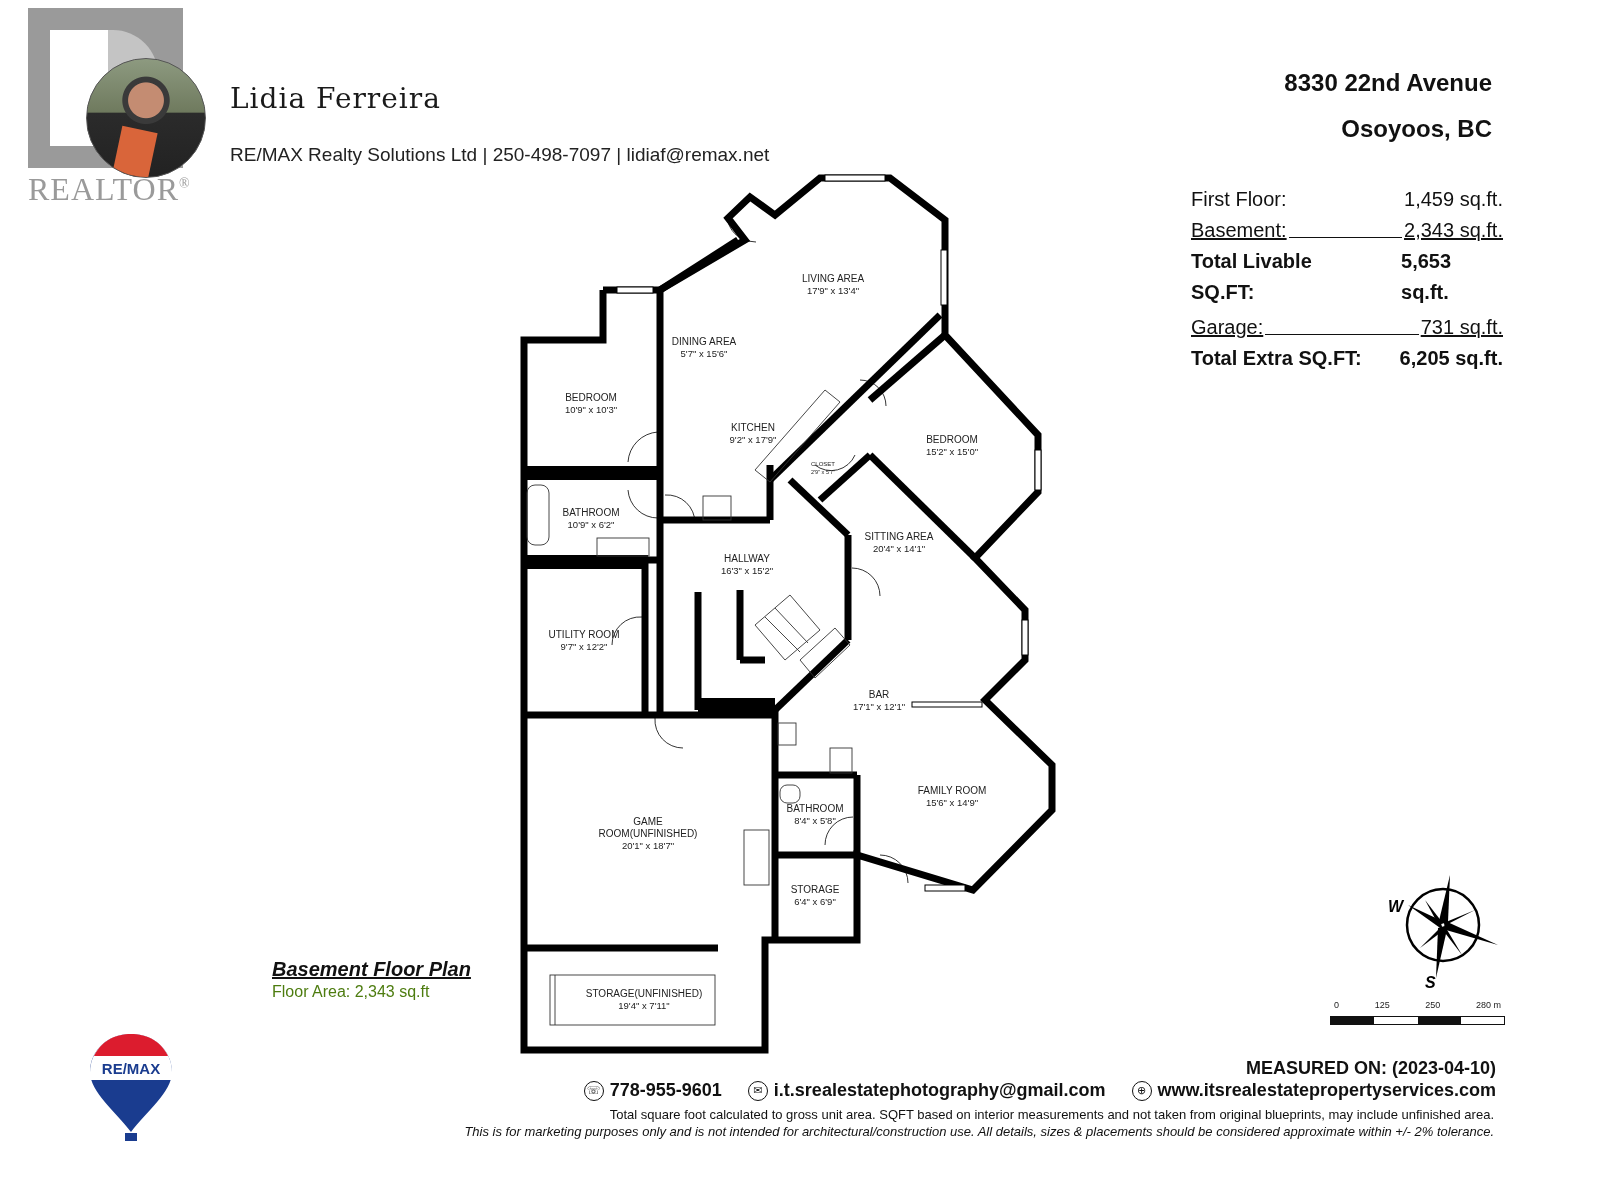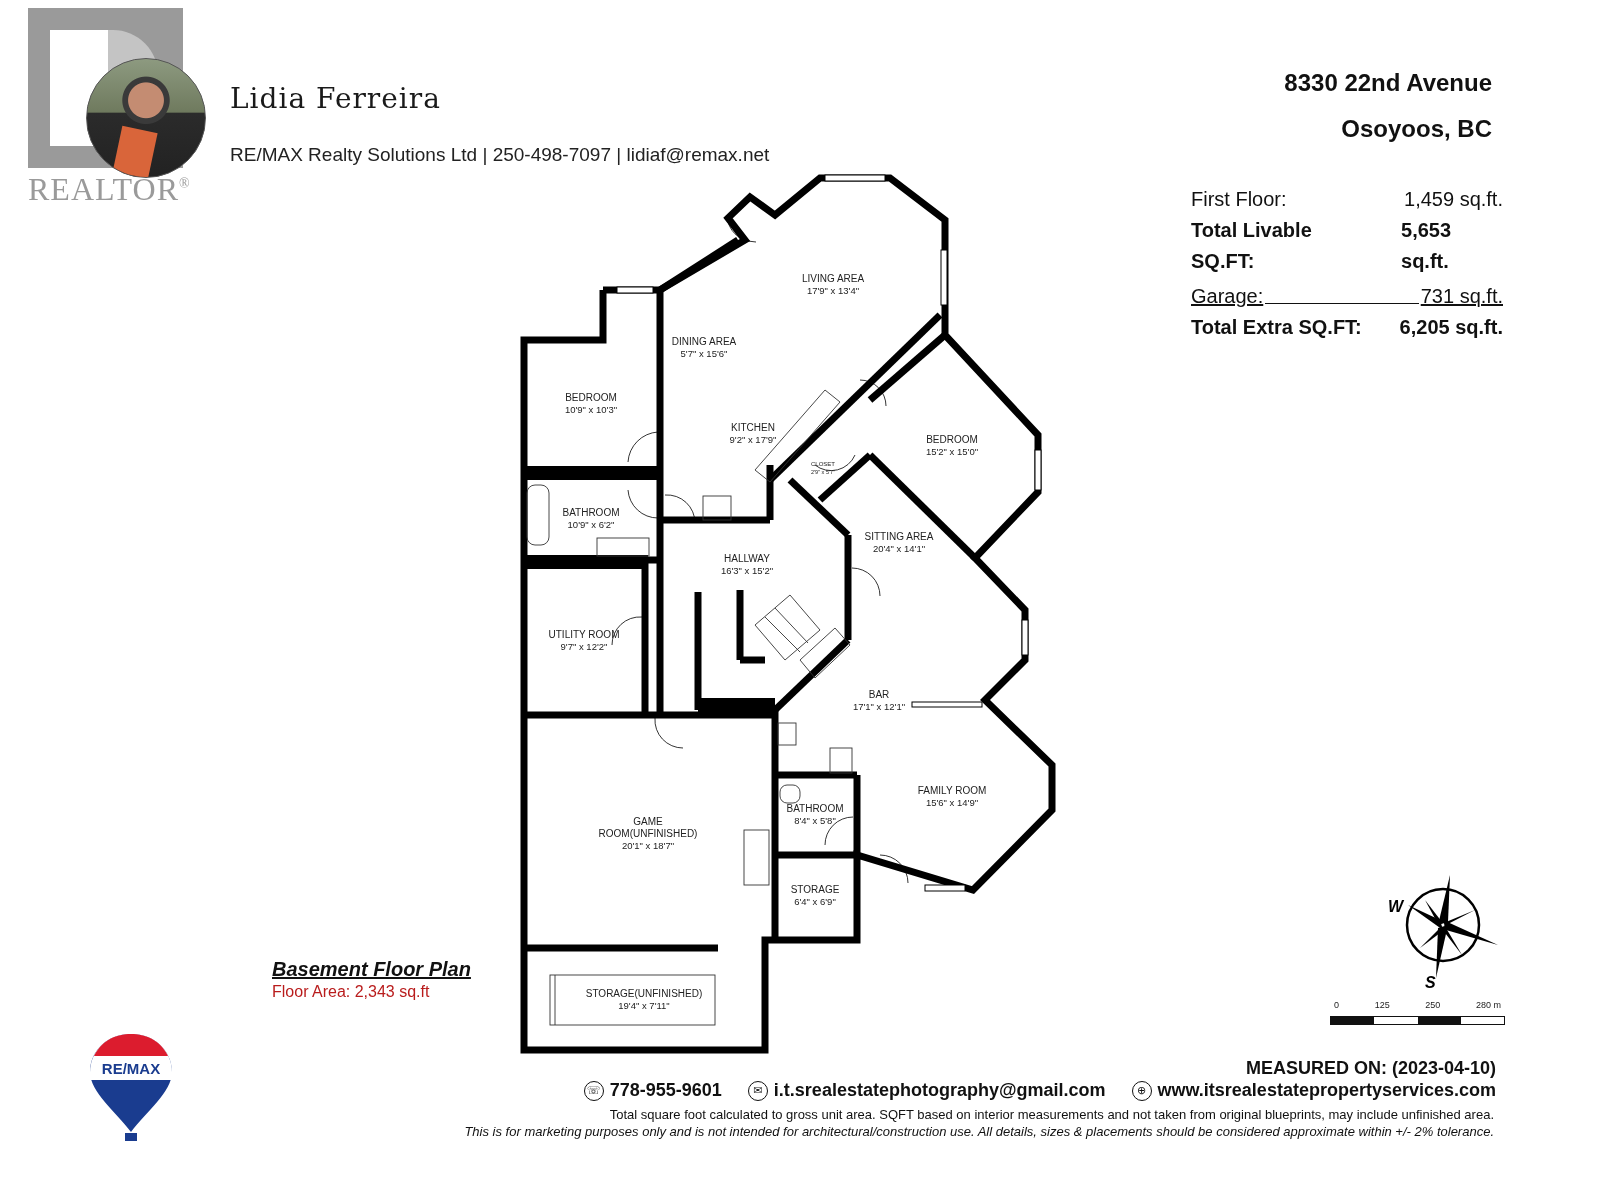--- a/index.html
+++ b/index.html
@@ -24,21 +24,21 @@
   .area-row.underline { text-decoration:underline; }
   .area-row.underline .fill { flex:1; border-bottom:1.5px solid #111; margin:0 2px 8px 2px; }
   .area-row.bold { font-weight:bold;gap:23px; }
   .gap { height:35px; }
   
   .plan { left:500px; top:160px; }
   .room-label { font-family:"Liberation Sans", sans-serif; font-size:10px; fill:#222; text-anchor:middle; }
   .room-dim { font-family:"Liberation Sans", sans-serif; font-size:9.5px; fill:#222; text-anchor:middle; }
   
   .plan-title { left:272px; top:958px; font-family:"Liberation Sans", sans-serif; font-size:20px; font-weight:bold; text-decoration:underline; color:#111;font-style:italic; }
-  .plan-area { left:272px; top:983px; font-family:"Liberation Sans", sans-serif; font-size:16px; color:#b91c1c; }
+  .plan-area { left:272px; top:983px; font-family:"Liberation Sans", sans-serif; font-size:16px; color:#4d7c0f; }
   
   .compass { left:1370px; top:870px; }
   .scale { left:1330px; top:1000px; width:175px; }
   .scale-ticks { display:flex; justify-content:space-between; font-size:9px; font-family:"Liberation Sans", sans-serif; color:#222; padding:0 4px; }
   .scale-bar { margin-top:6px; height:7px; border:1px solid #111; display:flex; }
   .scale-bar span { flex:1; }
   .scale-bar span:nth-child(odd) { background:#111; }
   
   .measured { right:104px; top:1058px; font-family:"Liberation Sans", sans-serif; font-weight:bold; font-size:18px; color:#111;margin-left:16px; }
   .contacts { right:104px; top:1080px; display:flex; gap:26px; font-family:"Liberation Sans", sans-serif; font-weight:bold; font-size:18px; color:#111; align-items:center; }
@@ -69,20 +69,25 @@
 
 <div class="abs address">
   <div>8330 22nd Avenue</div>
   <div>Osoyoos, BC</div>
 </div>
 
 <div class="abs area-table">
   <div class="area-row">
     <span>First Floor:</span>
       <span>1,459 sq.ft.</span>
+  </div>
+  <div class="area-row underline">
+    <span>Basement:</span>
+      <span class="fill"></span>
+      <span>2,343 sq.ft.</span>
   </div>
   <div class="area-row bold">
     <span>Total Livable SQ.FT:</span>
       <span>5,653 sq.ft.</span>
   </div>
   <div class="gap"></div>
   <div class="area-row underline">
     <span>Garage:</span>
       <span class="fill"></span>
       <span>731 sq.ft.</span>

